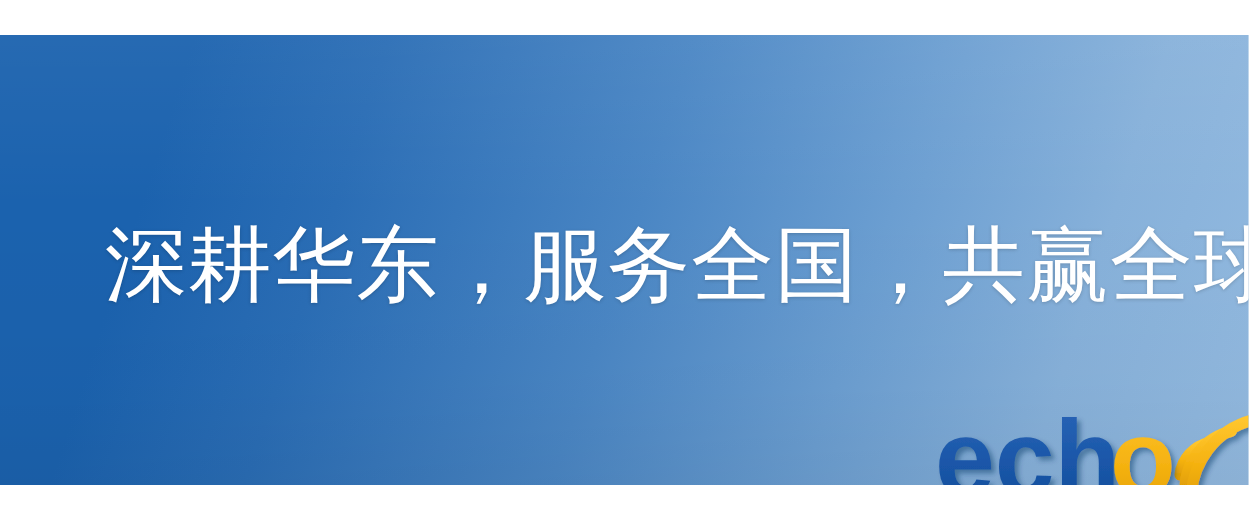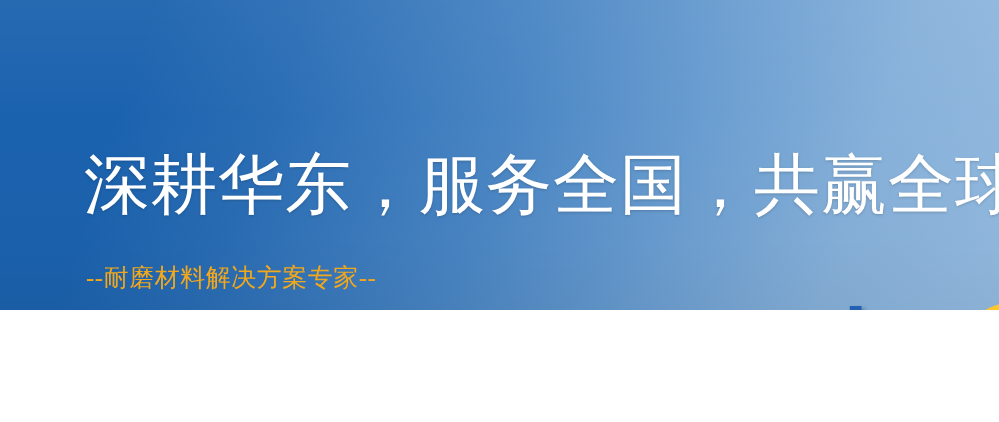--- a/index.html
+++ b/index.html
@@ -7,32 +7,33 @@
     padding: 0;
     background: #ffffff;
   }
   body {
     font-family: "Liberation Sans", sans-serif;
   }
 
   #banner {
     position: relative;
     width: 999px;
-    height: 310px;
+    height: 360px;
     overflow: hidden;
     
     background:
       linear-gradient(108deg,
         #1b62ae 0%,
         #1b62ae 14%,
         #2a6db5 28%,
         #4a86c4 50%,
         #6b9ed1 68%,
         #87b1da 84%,
         #93bae0 100%);
+    margin-top: 28px;
   }
 
   
   #banner-sheen {
     position: absolute;
     inset: 0;
     background: linear-gradient(180deg,
       rgba(255,255,255,0.05) 0%,
       rgba(255,255,255,0.00) 38%,
       rgba(0,0,0,0.02) 78%,
@@ -81,21 +82,20 @@
 </style>
 </head>
 <body>
 
 <div id="banner">
 
   <div id="banner-sheen"></div>
 
   <div id="headline">深耕华东，服务全国，共赢全球</div>
 
-  <div id="subtitle">--耐磨材料解决方案专家--</div>
 
   <div id="logo">
     <svg width="251" height="126" viewBox="0 0 251 126" xmlns="http://www.w3.org/2000/svg">
       <defs>
         <filter id="logoShadow" x="-20%" y="-20%" width="150%" height="150%">
           <feDropShadow dx="3" dy="3" stdDeviation="2.2" flood-color="#0d3360" flood-opacity="0.45"></feDropShadow>
         </filter>
         <linearGradient id="blueFace" x1="0" y1="0" x2="0" y2="1">
           <stop offset="0%" stop-color="#2a66b8"></stop>
           <stop offset="55%" stop-color="#1a56a8"></stop>

